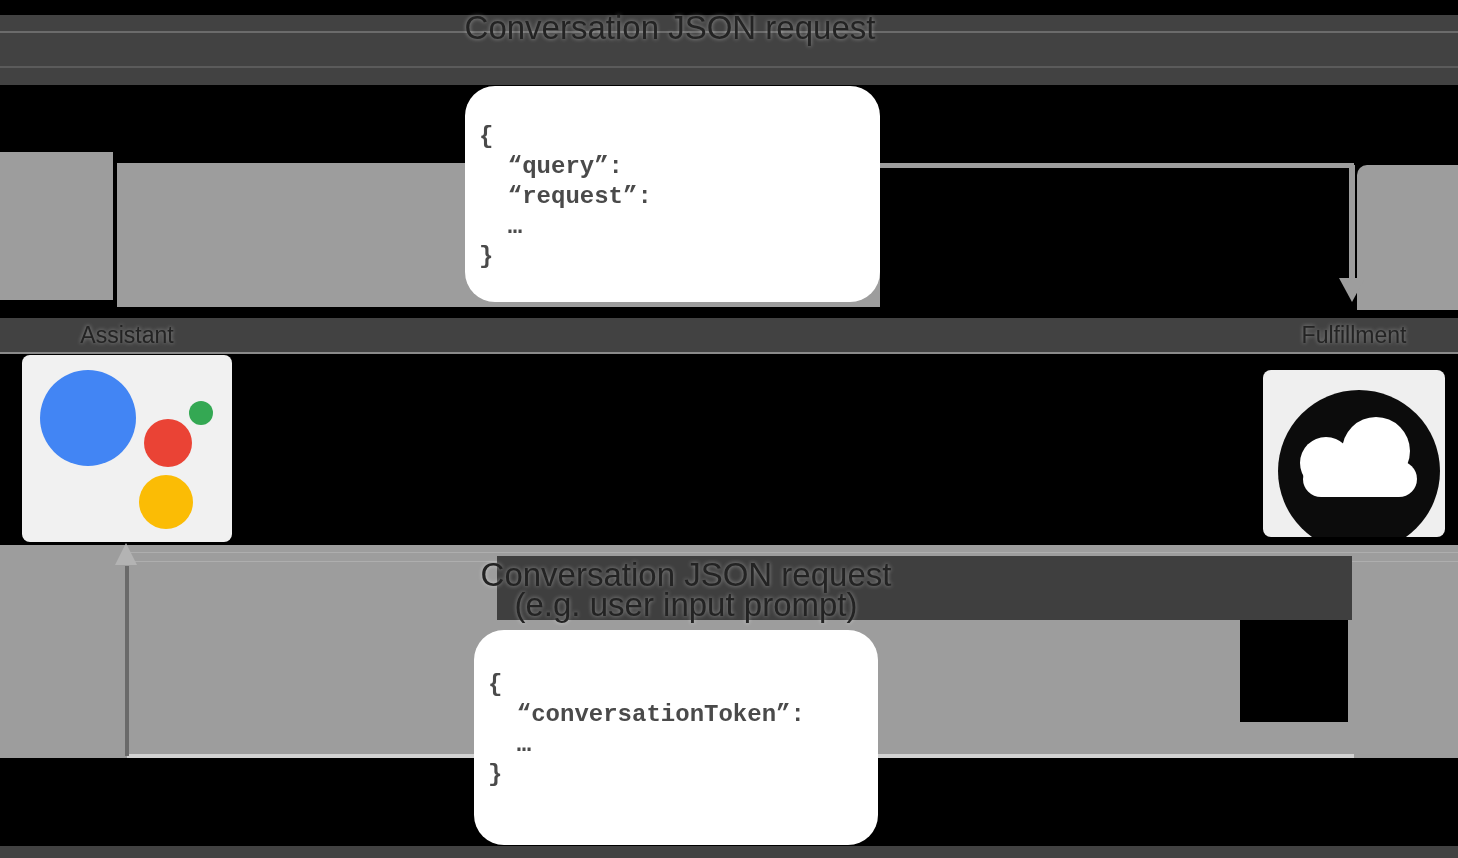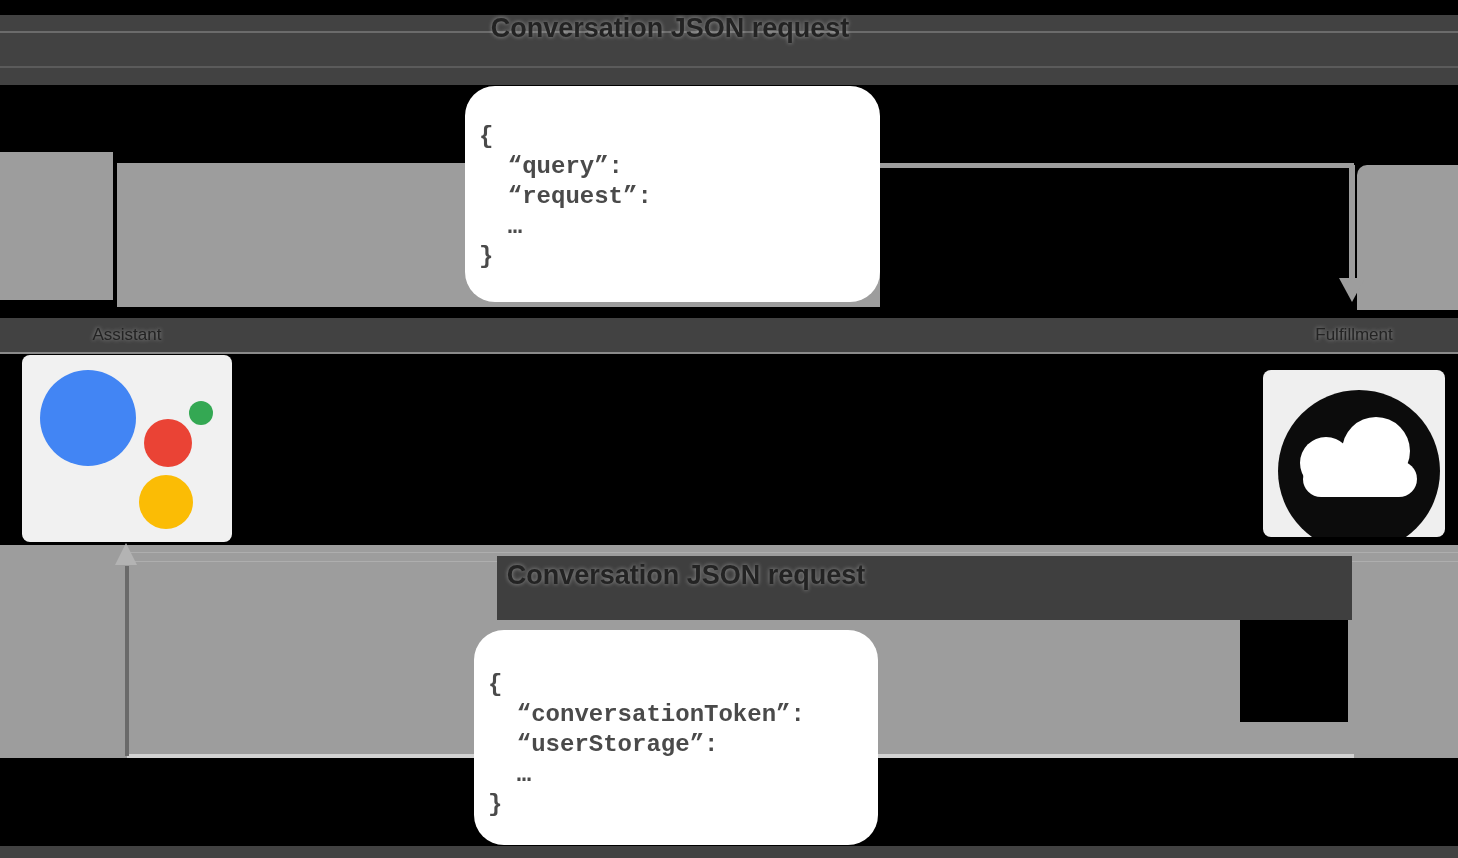--- a/index.html
+++ b/index.html
@@ -35,24 +35,24 @@
   .req-head{left:1339px;top:278px;border-left:13px solid transparent;
             border-right:13px solid transparent;border-top:24px solid #9d9d9d;}
   .resp-head{left:115px;top:543px;border-left:11px solid transparent;
              border-right:11px solid transparent;border-bottom:22px solid #b3b3b3;}
 
   
   .title,.entity-label{
     position:absolute;color:#232323;text-align:center;
     text-shadow:0 0 4px rgba(255,255,255,.45);
   }
-  .title{font-size:27px;font-weight:700;line-height:30px;}
+  .title{font-size:33px;font-weight:400;line-height:30px;}
   .title-request{left:370px;top:13px;width:600px;}
   .title-response{left:386px;top:560px;width:600px;}
-  .entity-label{font-size:17px;font-weight:500;line-height:34px;top:318px;}
+  .entity-label{font-size:23px;font-weight:500;line-height:34px;top:318px;}
   .label-assistant{left:22px;width:210px;}
   .label-fulfillment{left:1263px;width:182px;}
 
   
   .json-box{position:absolute;background:#fff;border-radius:30px;}
   .box-request{left:465px;top:86px;width:415px;height:216px;}
   .box-response{left:474px;top:630px;width:404px;height:215px;}
   .code{margin:0;padding:36px 0 0 14px;}
   .box-response .code{padding-top:40px;}
   .code div{
@@ -104,31 +104,32 @@
   <div class="seam seam-top-left"></div>
   <div class="arrow-line resp-h"></div>
   <div class="seam seam-bottom-left"></div>
   <div class="arrowhead resp-head"></div>
 
   <div class="title title-request">
     <div>Conversation JSON request</div>
   </div>
   <div class="title title-response">
     <div>Conversation JSON request</div>
+    <div>(e.g. user input prompt)</div>
   </div>
 
   <div class="entity-label label-assistant">Assistant</div>
   <div class="entity-label label-fulfillment">Fulfillment</div>
 
   <div class="json-box box-request">
     <pre class="code"><div>{</div><div>  “query”:</div><div>  “request”:</div><div>  …</div><div>}</div></pre>
   </div>
 
   <div class="json-box box-response">
-    <pre class="code"><div>{</div><div>  “conversationToken”:</div><div>  “userStorage”:</div><div>  …</div><div>}</div></pre>
+    <pre class="code"><div>{</div><div>  “conversationToken”:</div><div>  …</div><div>}</div></pre>
   </div>
 
   <div class="icon-box assistant-box">
     <div class="dot dot-blue"></div>
     <div class="dot dot-red"></div>
     <div class="dot dot-green"></div>
     <div class="dot dot-yellow"></div>
   </div>
 
   <div class="icon-box fulfillment-box">

